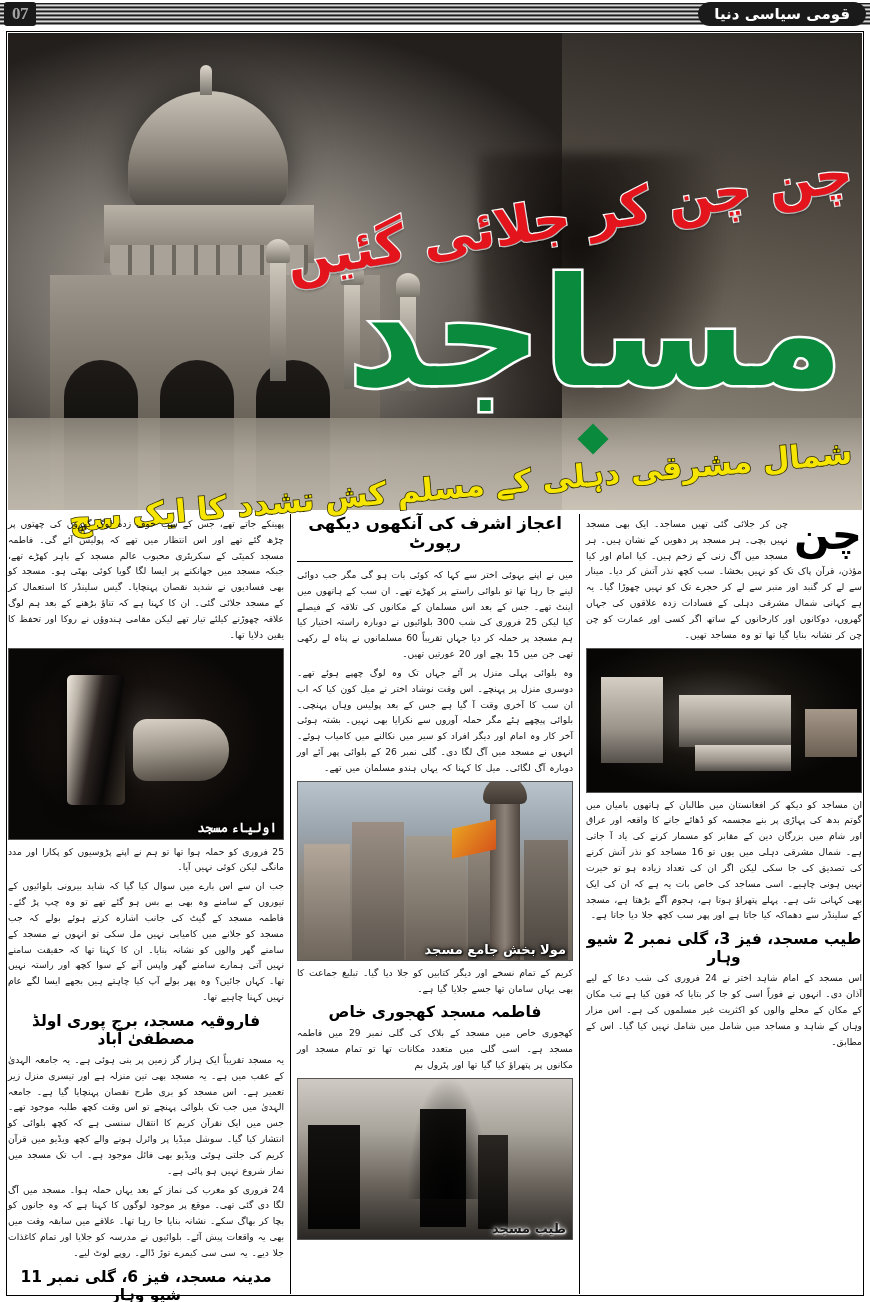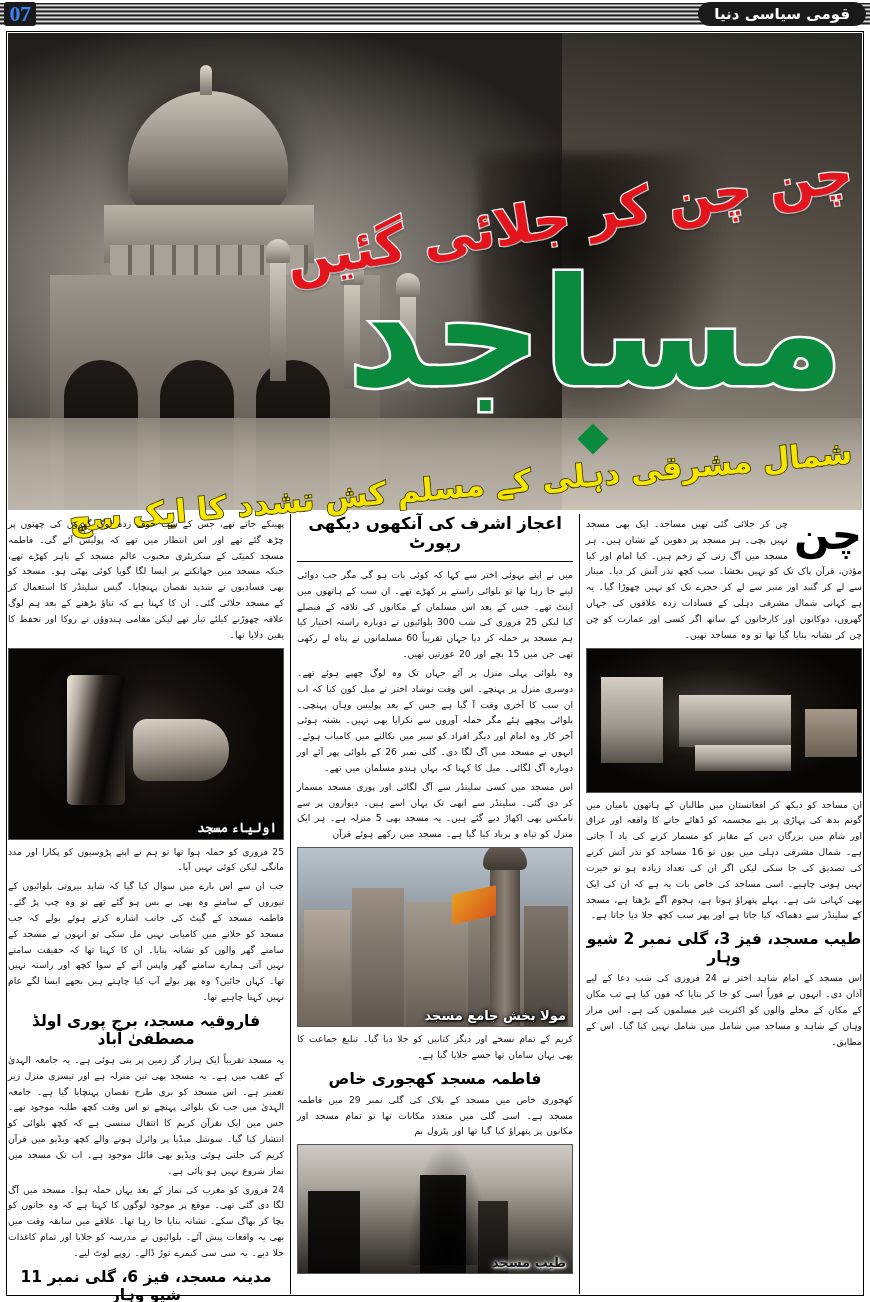--- a/index.html
+++ b/index.html
@@ -31,26 +31,26 @@
       #8a8a8a 1px, #8a8a8a 2px,
       #d8d8d8 2px, #d8d8d8 3px,
       #6b6b6b 3px, #6b6b6b 4px
     );
   }
   .page-num-box {
     position: absolute;
     left: 4px; top: 2px;
     width: 32px; height: 24px;
     background: #1a1a1a;
-    color: #3b82f6;
+    color: #a3a3a3;
     border-radius: 3px;
     display: flex; align-items: center; justify-content: center;
     font-family: "Liberation Serif", serif;
     font-weight: bold;
-    font-size: 22px;
+    font-size: 17px;
     letter-spacing: -0.5px;
   }
   .masthead-left-pill {
     position: absolute;
     left: 38px; top: 2px;
     height: 24px;
     padding: 0 18px 0 14px;
     background: #1a1a1a;
     color: #ffffff;
     border-radius: 13px;
@@ -371,21 +371,21 @@
     height: 145px;
     background:
       radial-gradient(ellipse 55% 55% at 46% 45%, #4a4540 0%, #16130f 58%, #070605 100%),
       linear-gradient(180deg,#0d0b09,#22201c);
   }
   .ph-burnt .slab {
     position: absolute;
     background: linear-gradient(180deg,#d4cec5 0%,#9a948b 60%,#55504a 100%);
   }
   .ph-tayab {
-    height: 130px;
+    height: 162px;
     background: linear-gradient(180deg,#cfcbc4 0%,#a9a49c 32%,#6d675f 64%,#2a2724 100%);
     padding-left: 8px;
   }
   .ph-tayab .door {
     position: absolute;
     background: linear-gradient(180deg,#141210,#050404);
   }
   .ph-tayab .soot {
     position: absolute;
     background: radial-gradient(ellipse at 50% 100%, rgba(0,0,0,.9), rgba(0,0,0,0) 72%);
@@ -462,21 +462,20 @@
     <div class="sec-head">طیب مسجد، فیز 3، گلی نمبر 2 شیو وہار</div>
     <div class="body-text">اس مسجد کے امام شاہد اختر نے 24 فروری کی شب دعا کے لیے آذان دی۔ انہوں نے فوراً اسی کو جا کر بتایا کہ فون کیا ہے تب مکان کے مکان کے محلے والوں کو اکثریت غیر مسلموں کی ہے۔ اس مزار وہاں کے شاہد و مساجد میں شامل میں شامل نہیں کیا گیا۔ اس کے مطابق۔</div>
 
   </div>
 
   <div class="col col-mid">
     <div class="byline">اعجاز اشرف کی آنکھوں دیکھی رپورٹ</div>
 
     <div class="body-text">میں نے اپنے بہوئی اختر سے کہا کہ کوئی بات ہو گی مگر جب دوائی لینے جا رہا تھا تو بلوائی راستے پر کھڑے تھے۔ ان سب کے ہاتھوں میں اینٹ تھے۔ جس کے بعد اس مسلمان کے مکانوں کی تلاقہ کے فیصلے کیا لیکن 25 فروری کی شب 300 بلوائیوں نے دوبارہ راستہ اختیار کیا ہم مسجد پر حملہ کر دیا جہاں تقریباً 60 مسلمانوں نے پناہ لے رکھی تھی جن میں 15 بچے اور 20 عورتیں تھیں۔</div>
     <div class="body-text" style="margin-top:3px;">وہ بلوائی پہلی منزل پر آئے جہاں تک وہ لوگ چھپے ہوئے تھے۔ دوسری منزل پر پہنچے۔ اس وقت نوشاد اختر نے میل کون کیا کہ اب ان سب کا آخری وقت آ گیا ہے جس کے بعد پولیس وہاں پہنچی۔ بلوائی پیچھے ہٹے مگر حملہ آوروں سے نکرایا بھی نہیں۔ بشتہ ہوئی آخر کار وہ امام اور دیگر افراد کو سیر میں نکالنے میں کامیاب ہوئے۔ انہوں نے مسجد میں آگ لگا دی۔ گلی نمبر 26 کے بلوائی پھر آئے اور دوبارہ آگ لگائی۔ میل کا کہنا کہ یہاں ہندو مسلمان میں تھے۔</div>
-    <div class="body-text" style="margin-top:3px;">اس مسجد میں کسی سلینڈر سے آگ لگائی اور پوری مسجد مسمار کر دی گئی۔ سلینڈر سے ابھی تک یہاں اسے ہیں۔ دیواروں پر سے نامکس بھی اکھاڑ دیے گئے ہیں۔ یہ مسجد بھی 5 منزلہ ہے۔ ہر ایک منزل کو تباہ و برباد کیا گیا ہے۔ مسجد میں رکھے ہوئے قرآن</div>
 
     <div class="photo ph-maula">
       <div class="bld" style="left:6px; top:62px; width:46px; height:118px;"></div>
       <div class="bld" style="left:54px; top:40px; width:52px; height:140px; background:linear-gradient(180deg,#9b8f84,#5c554e);"></div>
       <div class="bld" style="left:108px; top:54px; width:60px; height:126px; background:linear-gradient(180deg,#a49b8f,#645c53);"></div>
       <div class="bld" style="left:170px; top:68px; width:48px; height:112px; background:linear-gradient(180deg,#8f857a,#56504a);"></div>
       <div class="bld" style="right:4px; top:58px; width:44px; height:122px; background:linear-gradient(180deg,#7e766d,#4a443e);"></div>
       <div class="tower"></div>
       <div class="flag"></div>
       <div class="photo-cap">مولا بخش جامع مسجد</div>

